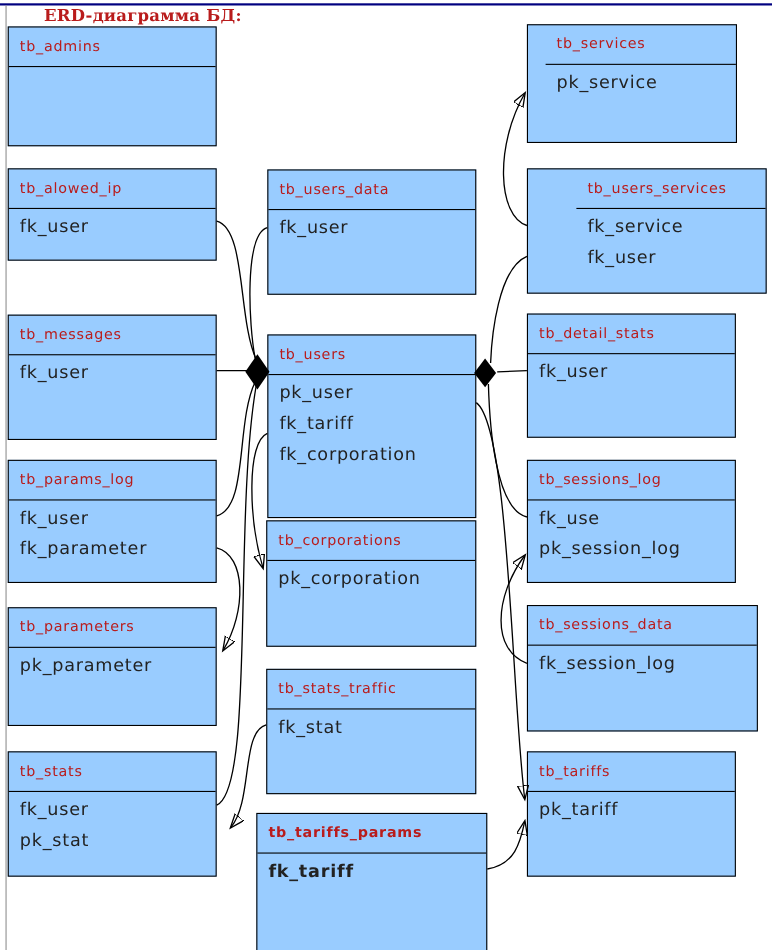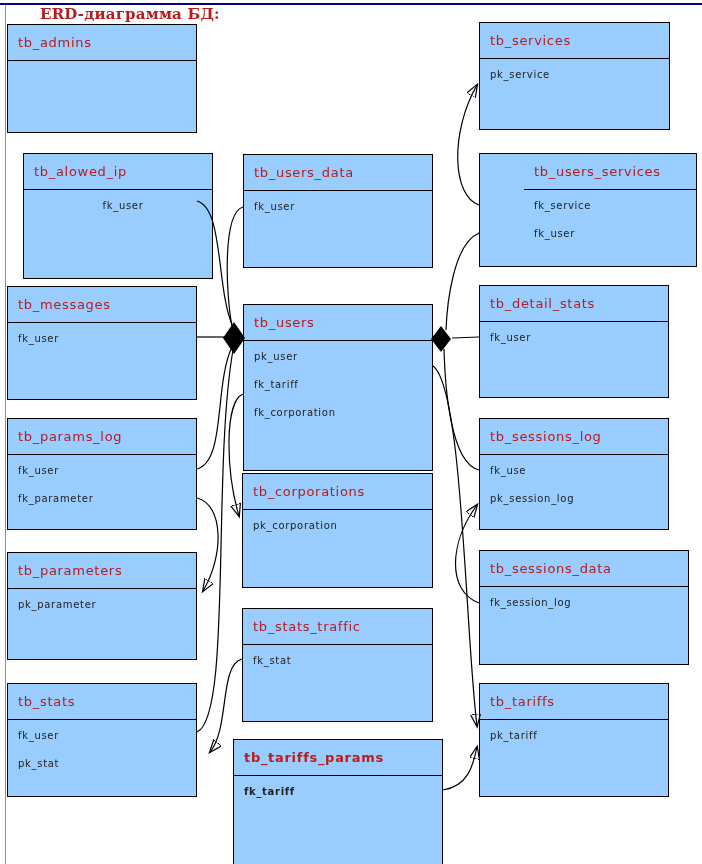--- a/index.html
+++ b/index.html
@@ -19,42 +19,42 @@
     box-sizing:border-box;
   }
   .tbl-h {
     height:36px; border-bottom:1px solid #000000; box-sizing:border-box;
     display:flex; align-items:center; padding-left:10px;
     font-size:13px; color:#b91c1c; letter-spacing:0.7px; white-space:nowrap;
   }
   .tbl-b { padding-top:2px; }
   .fld {
     height:28px; line-height:28px; padding-left:10px;
-    font-size:10px; color:#222222; letter-spacing:0.7px; white-space:nowrap;
+    font-size:16px; color:#222222; letter-spacing:0.7px; white-space:nowrap;
   }
   svg.wires { position:absolute; left:0; top:0; pointer-events:none; }
   svg.wires path { fill:none; stroke:#000000; stroke-width:1.2; }
 </style>
 </head>
 <body>
 
 <div class="stage">
 
   <div class="top-rule"></div>
   <div class="left-rule"></div>
   <div class="page-title">ERD-диаграмма БД:</div>
 
   <div class="tbl" style="left:7px;top:24px;width:190px;height:109px;">
     <div class="tbl-h">
         <span>tb_admins</span>
       </div>
     <div class="tbl-b"></div>
   </div>
 
-  <div class="tbl" style="left:23px;top:153px;width:190px;height:126px;text-align:center;">
+  <div class="tbl" style="left:7px;top:153px;width:190px;height:84px;">
     <div class="tbl-h">
         <span>tb_alowed_ip</span>
       </div>
     <div class="tbl-b">
         <div class="fld">fk_user</div>
       </div>
   </div>
 
   <div class="tbl" style="left:7px;top:286px;width:190px;height:114px;">
     <div class="tbl-h">
@@ -134,21 +134,21 @@
 
   <div class="tbl" style="left:233px;top:739px;width:210px;height:143px;font-weight:bold;">
     <div class="tbl-h">
         <span>tb_tariffs_params</span>
       </div>
     <div class="tbl-b">
         <div class="fld">fk_tariff</div>
       </div>
   </div>
 
-  <div class="tbl" style="left:479px;top:22px;width:191px;height:108px;">
+  <div class="tbl" style="left:479px;top:22px;width:191px;height:108px;padding-left:16px;">
     <div class="tbl-h">
         <span>tb_services</span>
       </div>
     <div class="tbl-b">
         <div class="fld">pk_service</div>
       </div>
   </div>
 
   <div class="tbl" style="left:479px;top:153px;width:218px;height:114px;padding-left:44px;">
     <div class="tbl-h">

